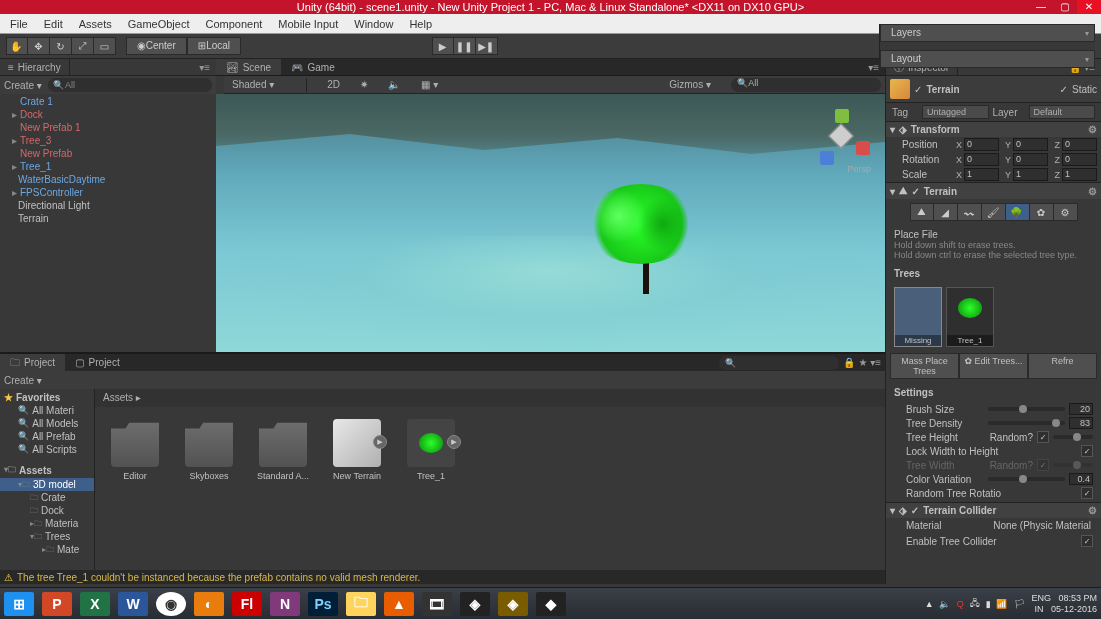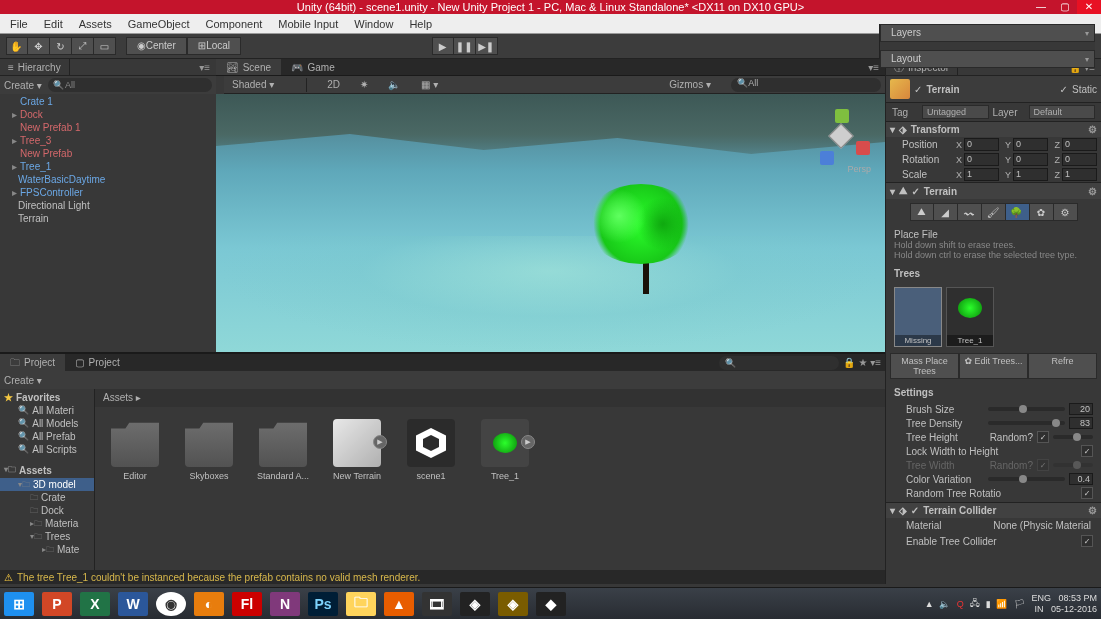--- a/index.html
+++ b/index.html
@@ -532,27 +532,20 @@
             <div class="thumb folder"></div>
             <div class="label">Standard A...</div>
           </div>
         <div class="proj-item">
             <div class="thumb prefab">
               <div class="play-ov">▶</div>
             </div>
             <div class="label">New Terrain</div>
           </div>
         <div class="proj-item">
-            <div class="thumb scene">
-              <div class="ulogo"></div>
-              <div class="ulogo2"></div>
-            </div>
-            <div class="label">scene1</div>
-          </div>
-        <div class="proj-item">
             <div class="thumb tree">
               <div class="mini-tree"></div>
               <div class="play-ov">▶</div>
             </div>
             <div class="label">Tree_1</div>
           </div>
       </div>
     </div>
   </div>
 </div>

